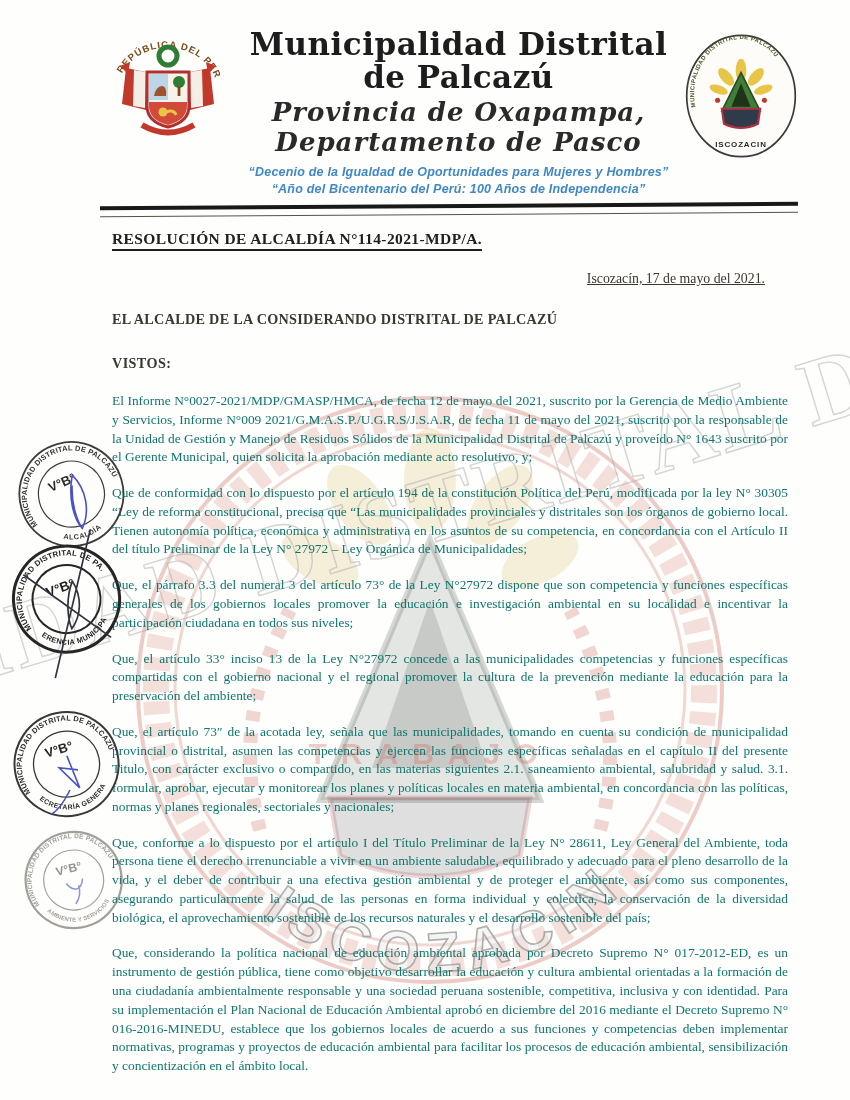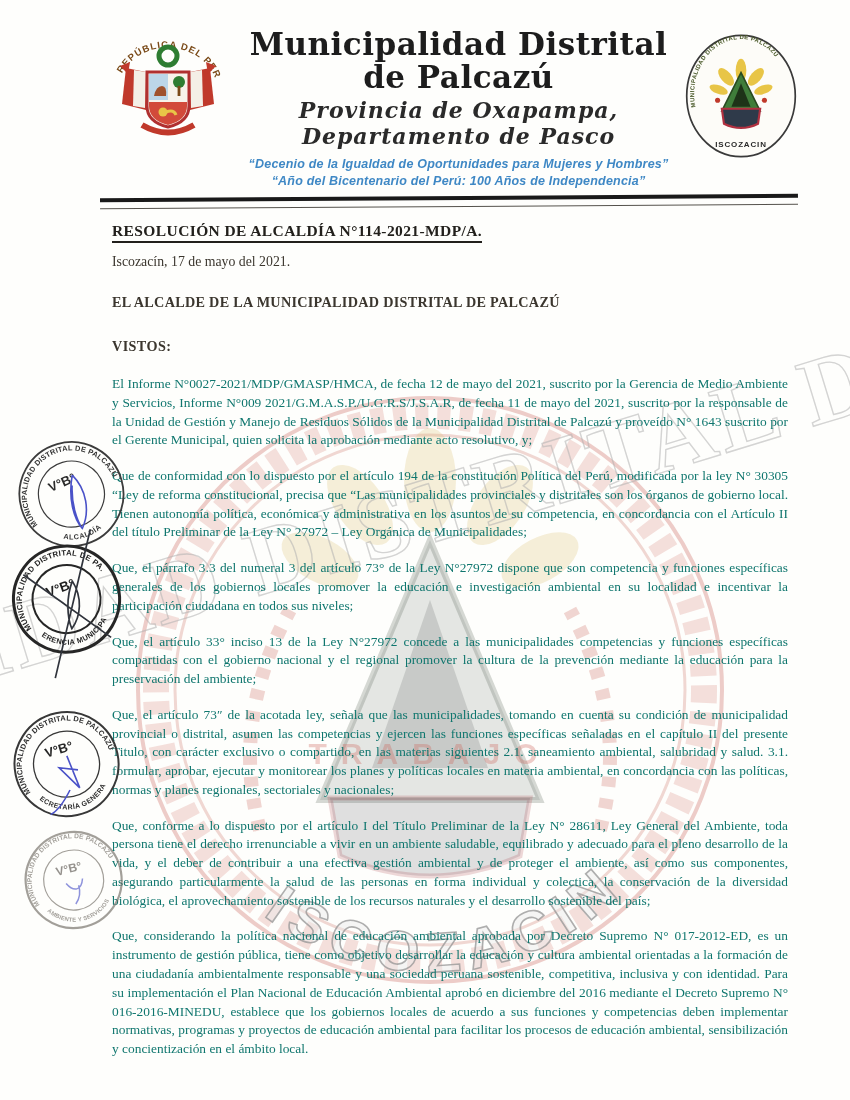--- a/index.html
+++ b/index.html
@@ -14,41 +14,41 @@
   
   .header{position:relative;z-index:2;display:flex;align-items:flex-start;padding:22px 50px 0 100px;}
   .coat{width:135px;flex:0 0 135px;}
   .head-center{flex:1;text-align:center;padding-top:6px;}
   .org-name{
     font-family:"DejaVu Serif", serif;font-weight:bold;font-size:31px;color:#1d1d1d;
     letter-spacing:0.5px;line-height:1.05;
   }
   .province{
     font-family:"DejaVu Serif", serif;font-style:italic;font-weight:bold;
-    font-size:22px;color:#2a2a2a;margin-top:4px;letter-spacing:1px;
+    font-size:26px;color:#2a2a2a;margin-top:4px;letter-spacing:1px;
   }
   .motto{
     font-family:"Liberation Sans", sans-serif;font-style:italic;font-weight:bold;
     font-size:12.5px;color:#3f88c5;margin-top:3px;letter-spacing:0.2px;
   }
   .motto.first{margin-top:8px;}
   .sealR{width:118px;flex:0 0 118px;margin-top:8px;}
   .header-rule{
     position:relative;z-index:2;margin:8px 52px 0 100px;height:6px;
     border-top:4.5px solid #191919;border-bottom:1px solid #55524c;
     transform:rotate(-0.35deg);
   }
   
   .doc{position:relative;z-index:2;padding:0 62px 0 112px;}
   .title-line{text-align:left;margin-top:15px;}
   .title-line span{
     display:inline-block;font-weight:bold;font-size:15.5px;color:#22201c;
     letter-spacing:0.4px;border-bottom:2px solid #22201c;padding-bottom:1px;
   }
-  .date-line{text-align:left;font-size:13.8px;margin-top:11px;padding-right:23px;}
+  .date-line{text-align:right;font-size:13.8px;margin-top:20px;padding-right:23px;text-decoration:underline;}
   .addressee{font-weight:bold;font-size:14.2px;margin-top:24px;letter-spacing:0.3px;}
   .sec-head{font-weight:bold;font-size:14.2px;margin-top:27px;letter-spacing:0.4px;}
   .para{
     font-size:13.4px;line-height:1.4;text-align:justify;margin-top:20px;
     color:#0f766e;
   }
   .para + .para{margin-top:17px;}
   
   .stamp{position:absolute;z-index:3;}
   .stamp svg{overflow:visible;}
@@ -160,21 +160,21 @@
     </div>
   </div>
 
   <div class="header-rule"></div>
 
   <div class="doc">
     <div class="title-line">
       <span>RESOLUCIÓN DE ALCALDÍA N°114-2021-MDP/A.</span>
     </div>
     <div class="date-line">Iscozacín, 17 de mayo del 2021.</div>
-    <div class="addressee">EL ALCALDE DE LA MUNICIPALIDAD DISTRITAL DE PALCAZÚ</div>
+    <div class="addressee">EL ALCALDE DE LA CONSIDERANDO DISTRITAL DE PALCAZÚ</div>
 
     <div class="sec-head">VISTOS:</div>
     <div class="para">El Informe N°0027-2021/MDP/GMASP/HMCA, de fecha 12 de mayo del 2021, suscrito por la Gerencia de Medio Ambiente y Servicios, Informe N°009 2021/G.M.A.S.P./U.G.R.S/J.S.A.R, de fecha 11 de mayo del 2021, suscrito por la responsable de la Unidad de Gestión y Manejo de Residuos Sólidos de la Municipalidad Distrital de Palcazú y proveído N° 1643 suscrito por el Gerente Municipal, quien solicita la aprobación mediante acto resolutivo, y;</div>
 
     <div class="para">Que de conformidad con lo dispuesto por el artículo 194 de la constitución Política del Perú, modificada por la ley N° 30305 “Ley de reforma constitucional, precisa que “Las municipalidades provinciales y distritales son los órganos de gobierno local. Tienen autonomía política, económica y administrativa en los asuntos de su competencia, en concordancia con el Artículo II del título Preliminar de la Ley N° 27972 – Ley Orgánica de Municipalidades;</div>
     <div class="para">Que, el párrafo 3.3 del numeral 3 del artículo 73° de la Ley N°27972 dispone que son competencia y funciones específicas generales de los gobiernos locales promover la educación e investigación ambiental en su localidad e incentivar la participación ciudadana en todos sus niveles;</div>
     <div class="para">Que, el artículo 33° inciso 13 de la Ley N°27972 concede a las municipalidades competencias y funciones específicas compartidas con el gobierno nacional y el regional promover la cultura de la prevención mediante la educación para la preservación del ambiente;</div>
     <div class="para">Que, el artículo 73″ de la acotada ley, señala que las municipalidades, tomando en cuenta su condición de municipalidad provincial o distrital, asumen las competencias y ejercen las funciones específicas señaladas en el capítulo II del presente Titulo, con carácter exclusivo o compartido, en las materias siguientes 2.1. saneamiento ambiental, salubridad y salud. 3.1. formular, aprobar, ejecutar y monitorear los planes y políticas locales en materia ambiental, en concordancia con las políticas, normas y planes regionales, sectoriales y nacionales;</div>
     <div class="para">Que, conforme a lo dispuesto por el artículo I del Título Preliminar de la Ley N° 28611, Ley General del Ambiente, toda persona tiene el derecho irrenunciable a vivir en un ambiente saludable, equilibrado y adecuado para el pleno desarrollo de la vida, y el deber de contribuir a una efectiva gestión ambiental y de proteger el ambiente, así como sus componentes, asegurando particularmente la salud de las personas en forma individual y colectica, la conservación de la diversidad biológica, el aprovechamiento sostenible de los recursos naturales  y el desarrollo sostenible del país;</div>
     <div class="para">Que, considerando la política nacional de educación ambiental aprobada por Decreto Supremo N° 017-2012-ED, es un instrumento de gestión pública, tiene como objetivo desarrollar la educación y cultura ambiental orientadas a la formación de una ciudadanía ambientalmente responsable y una sociedad peruana sostenible, competitiva, inclusiva y con identidad. Para su implementación el Plan Nacional de Educación Ambiental aprobó en diciembre del 2016 mediante el Decreto Supremo N° 016-2016-MINEDU, establece que los gobiernos locales de acuerdo a sus funciones y competencias deben implementar normativas, programas y proyectos de educación ambiental para facilitar los procesos de educación ambiental, sensibilización y concientización en el ámbito local.</div>

